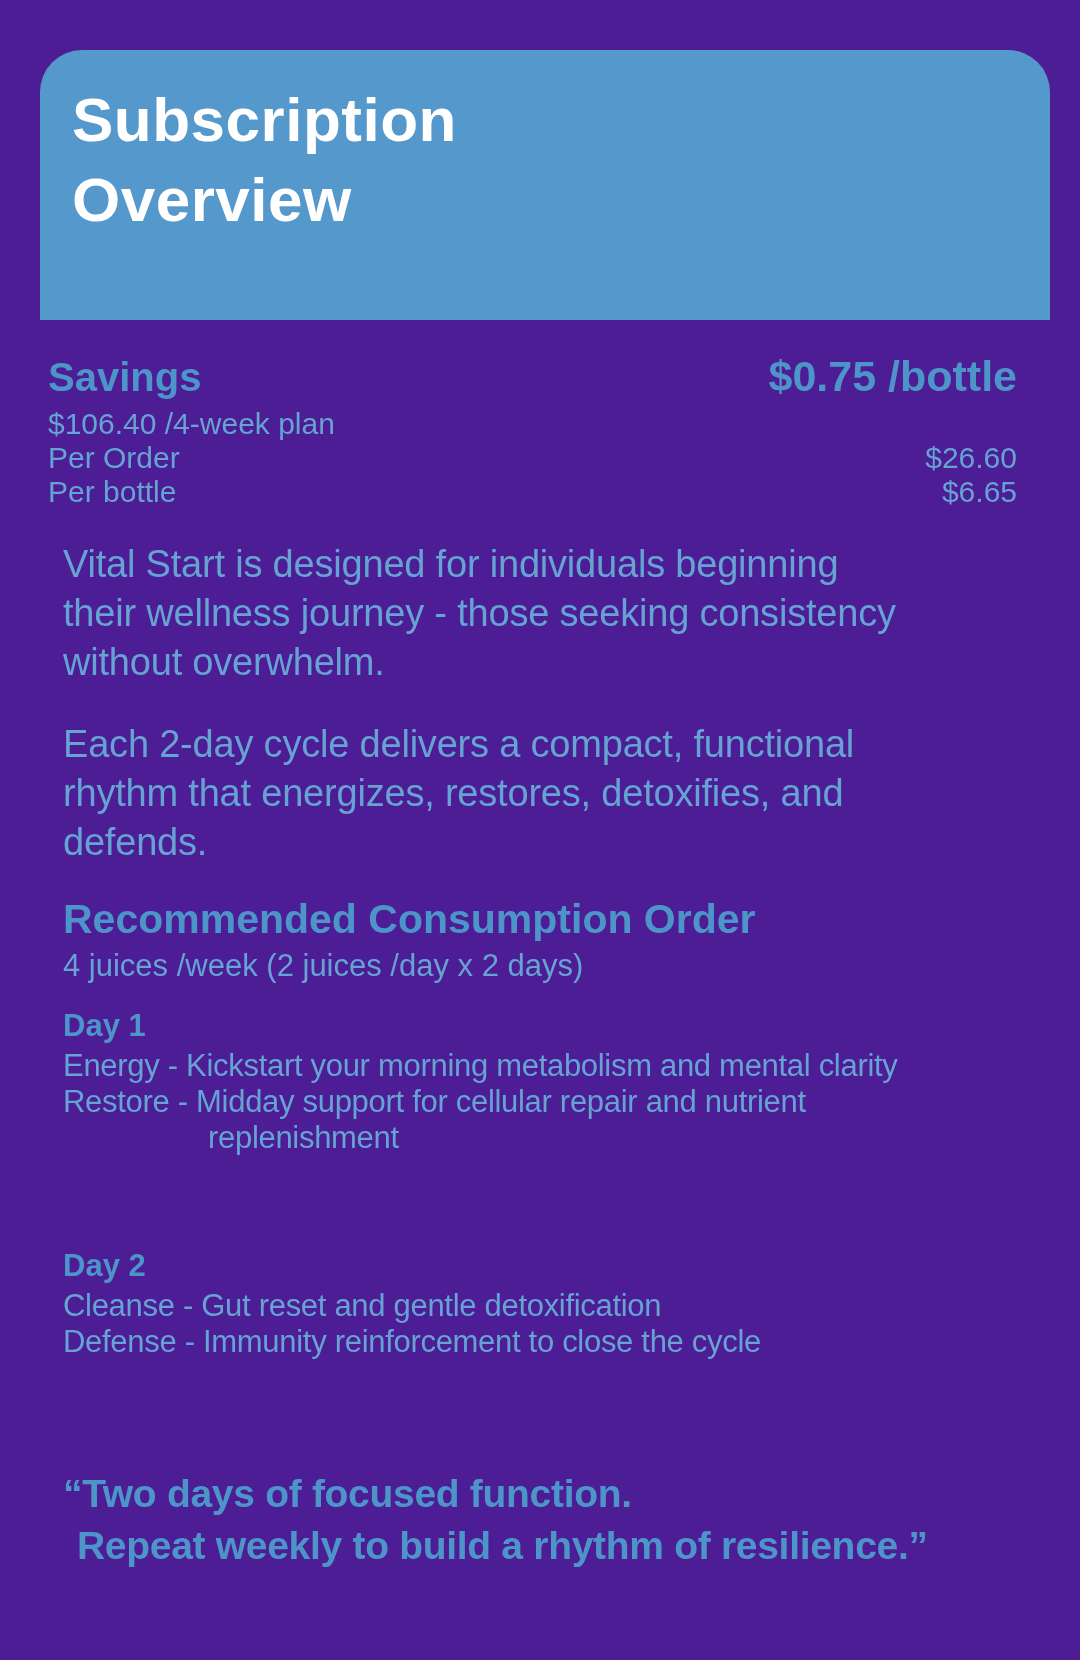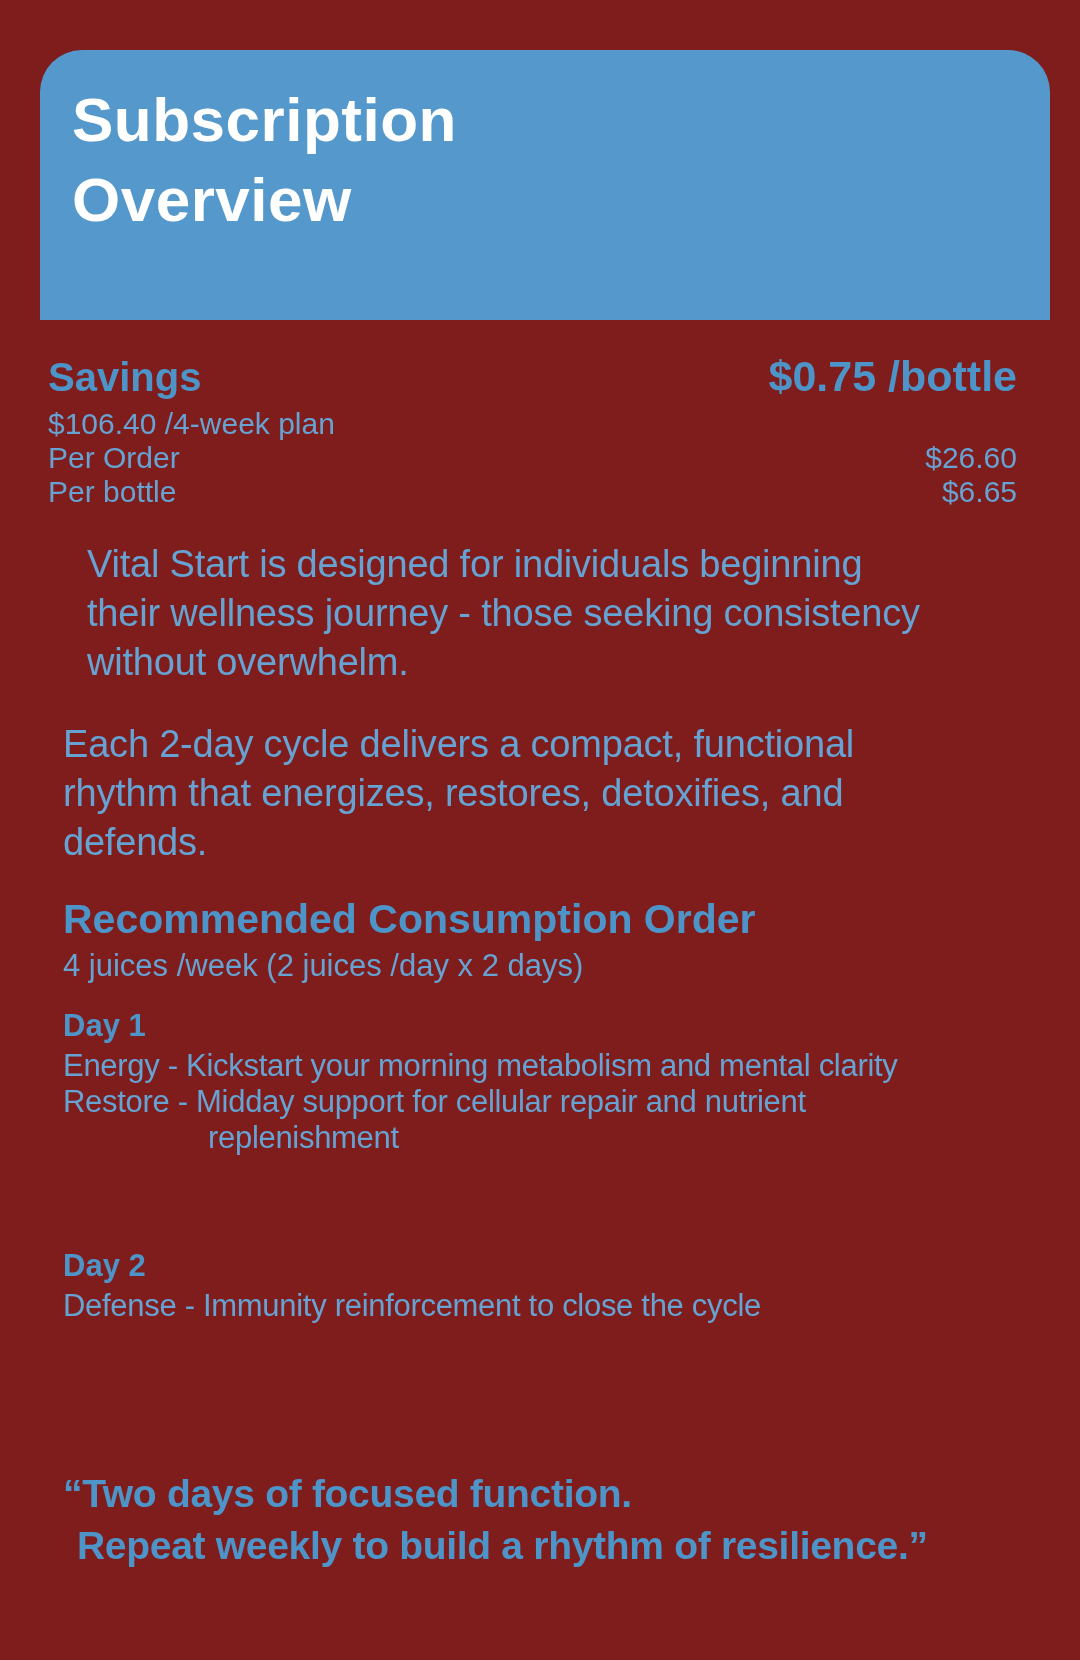--- a/index.html
+++ b/index.html
@@ -5,21 +5,21 @@
   html, body {
     margin: 0;
     padding: 0;
     background: #ffffff;
     font-family: "Liberation Sans", sans-serif;
   }
   .page {
     position: relative;
     width: 1080px;
     height: 1660px;
-    background: #7f1d1d;
+    background: #4c1d95;
     overflow: hidden;
   }
 
   
   .banner {
     position: absolute;
     left: 40px;
     top: 50px;
     width: 1010px;
     height: 270px;
@@ -75,21 +75,21 @@
   
   .paragraph {
     position: absolute;
     left: 63px;
     color: #66a3d3;
     font-size: 38px;
     line-height: 49px;
     letter-spacing: -0.2px;
   }
   .paragraph .pline { white-space: nowrap; }
-  .p1 { top: 540px; margin-left: 24px; }
+  .p1 { top: 540px; }
   .p2 { top: 720px; }
 
   
   .consumption-heading {
     position: absolute;
     left: 63px;
     top: 896px;
     color: #4d95c9;
     font-size: 41px;
     font-weight: bold;
@@ -182,20 +182,21 @@
 
   <div class="day-block day1">
     <div class="day-label">Day 1</div>
     <div class="day-line">Energy - Kickstart your morning metabolism and mental clarity</div>
     <div class="day-line">Restore - Midday support for cellular repair and nutrient</div>
     <div class="day-line indent">replenishment</div>
   </div>
 
   <div class="day-block day2">
     <div class="day-label">Day 2</div>
+    <div class="day-line">Cleanse - Gut reset and gentle detoxification</div>
     <div class="day-line">Defense - Immunity reinforcement to close the cycle</div>
   </div>
 
   <div class="quote">
     <div class="quote-line">“Two days of focused function.</div>
     <div class="quote-line second">Repeat weekly to build a rhythm of resilience.”</div>
   </div>
 
 </div>
 

